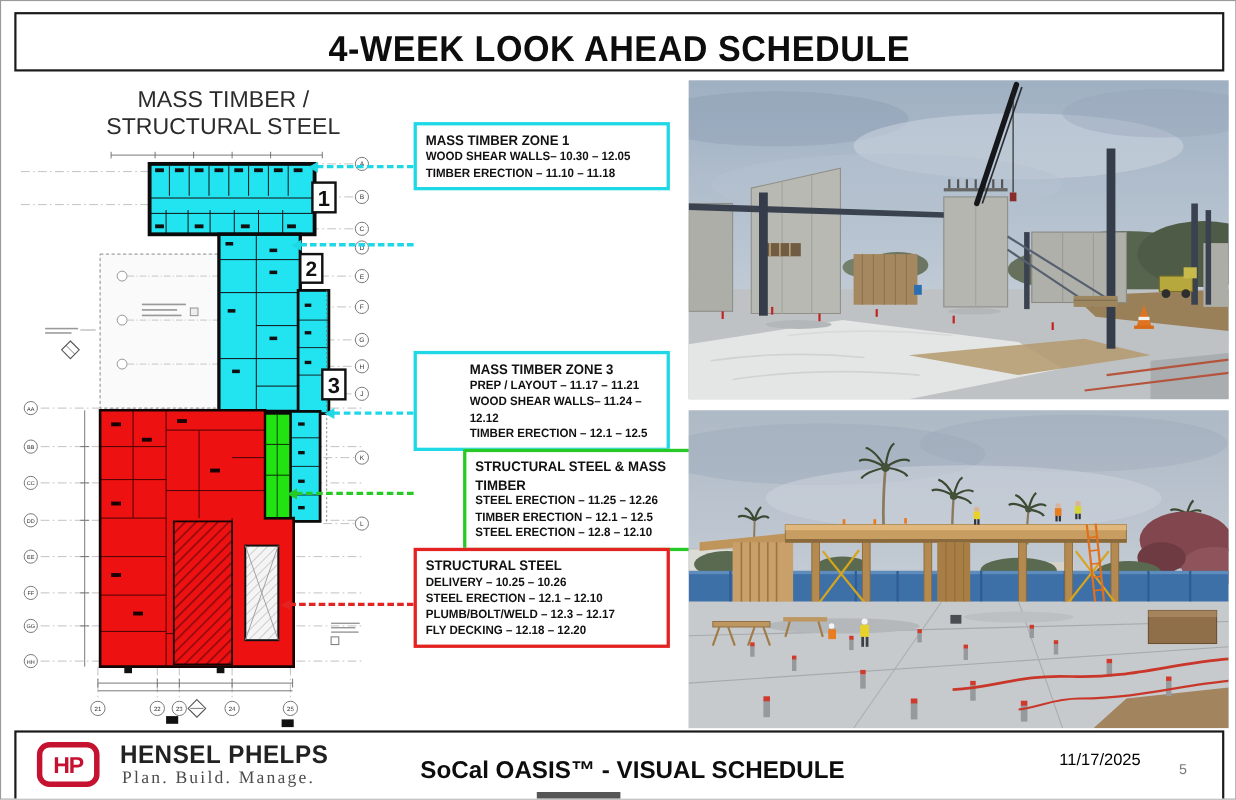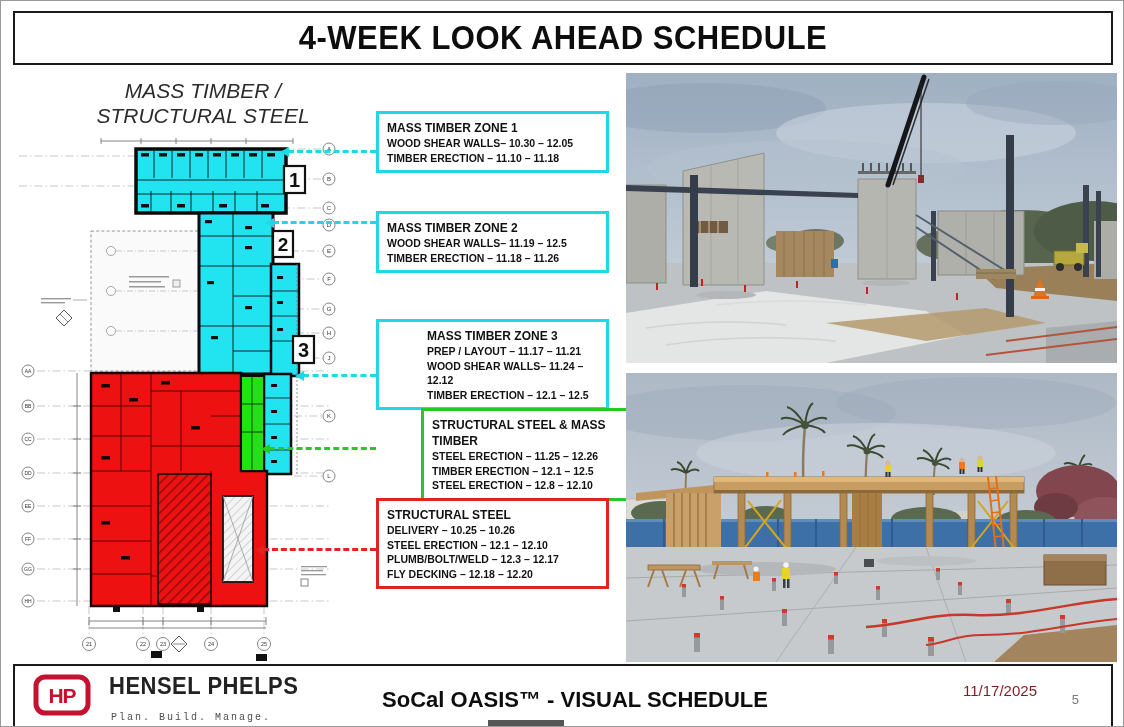--- a/index.html
+++ b/index.html
@@ -5,27 +5,27 @@
   html,body{margin:0;padding:0;background:#e9e9e9;}
   .slide{
     position:relative;width:1124px;height:727px;background:#ffffff;
     font-family:"Liberation Sans",sans-serif;overflow:hidden;
     border:1px solid #9a9a9a;box-sizing:border-box;
   }
   
   .title-box{
     position:absolute;left:12px;top:10px;width:1100px;height:54px;
     border:2px solid #1a1a1a;box-sizing:border-box;background:#fff;
-    display:flex;align-items:center;justify-content:center;
+    display:flex;align-items:flex-end;justify-content:center;
   }
   .title-text{font-size:31px;font-weight:bold;color:#0d0d0d;letter-spacing:.5px;transform:scaleY(1.06);}
   
   .plan-heading{
     position:absolute;left:52px;top:78px;width:300px;text-align:center;
-    font-size:21px;line-height:1.18;color:#2b2b2b;font-weight:normal;font-style:italic;
+    font-size:21px;line-height:1.18;color:#2b2b2b;font-weight:normal;
   }
   .plan-svg{position:absolute;left:0;top:135px;width:365px;height:528px;}
   
   .callout{
     position:absolute;left:375px;width:233px;box-sizing:border-box;background:#fff;
     border:3px solid #000;padding:5px 8px 6px 8px;
   }
   .callout.cyan{border-color:#1fd8e6;}
   .callout.green{border-color:#27c927;margin-left:45px;}
   .callout.red{border-color:#e32222;}
@@ -42,26 +42,26 @@
   
   .photo{position:absolute;left:625px;width:491px;overflow:hidden;background:#b9c2cd;}
   .photo svg{display:block;}
   
   .footer-box{
     position:absolute;left:12px;top:663px;width:1100px;height:72px;
     border:2px solid #1a1a1a;box-sizing:border-box;background:#fff;
   }
   .hp-logo{position:absolute;left:18px;top:8px;}
   .company{position:absolute;left:94px;top:7px;font-size:22px;font-weight:bold;color:#222;letter-spacing:.5px;transform:scaleY(1.05);transform-origin:left top;}
-  .tagline{position:absolute;left:96px;top:33px;font-family:Liberation Mono, monospace;font-size:10px;color:#4c4c4c;letter-spacing:2px;margin-top:13px;}
+  .tagline{position:absolute;left:96px;top:33px;font-family:Liberation Serif, serif;font-size:16px;color:#4c4c4c;letter-spacing:2px;}
   .footer-center{
     position:absolute;left:0;right:0;top:0;height:100%;display:flex;align-items:center;justify-content:center;
     font-size:22px;font-weight:bold;color:#0d0d0d;pointer-events:none;margin-left:24px;
   }
-  .footer-date{position:absolute;right:74px;top:16px;font-size:15px;color:#7f1d1d;}
+  .footer-date{position:absolute;right:74px;top:16px;font-size:15px;color:#000000;}
   .footer-page{position:absolute;right:32px;top:26px;font-size:13px;color:#7a7a7a;}
   .bottom-bar{position:absolute;left:487px;top:719px;width:76px;height:8px;background:#555;}
 </style>
 </head>
 <body>
 
 <div class="slide">
 
   <div class="title-box">
     <div class="title-text">4-WEEK LOOK AHEAD SCHEDULE</div>
@@ -372,25 +372,20 @@
 
   <div class="connector red" style="left:262px;top:547px;width:113px;"></div>
   <div class="arrowhead red" style="left:254px;top:543.5px;"></div>
 
   <div class="callout cyan" style="top:110px;">
     <div class="co-title">MASS TIMBER ZONE 1</div>
     <div class="co-line">WOOD SHEAR WALLS– 10.30 – 12.05</div>
     <div class="co-line">TIMBER ERECTION – 11.10 – 11.18</div>
   </div>
 
-  <div class="callout cyan" style="top:210px;">
-    <div class="co-title">MASS TIMBER ZONE 2</div>
-    <div class="co-line">WOOD SHEAR WALLS– 11.19 – 12.5</div>
-    <div class="co-line">TIMBER ERECTION – 11.18 – 11.26</div>
-  </div>
 
   <div class="callout cyan" style="top:318px;padding-left:48px;">
     <div class="co-title">MASS TIMBER ZONE 3</div>
     <div class="co-line">PREP / LAYOUT – 11.17 – 11.21</div>
     <div class="co-line">WOOD SHEAR WALLS– 11.24 – 12.12</div>
     <div class="co-line">TIMBER ERECTION – 12.1 – 12.5</div>
   </div>
 
   <div class="callout green" style="top:407px;">
     <div class="co-title">STRUCTURAL STEEL &amp; MASS TIMBER</div>

